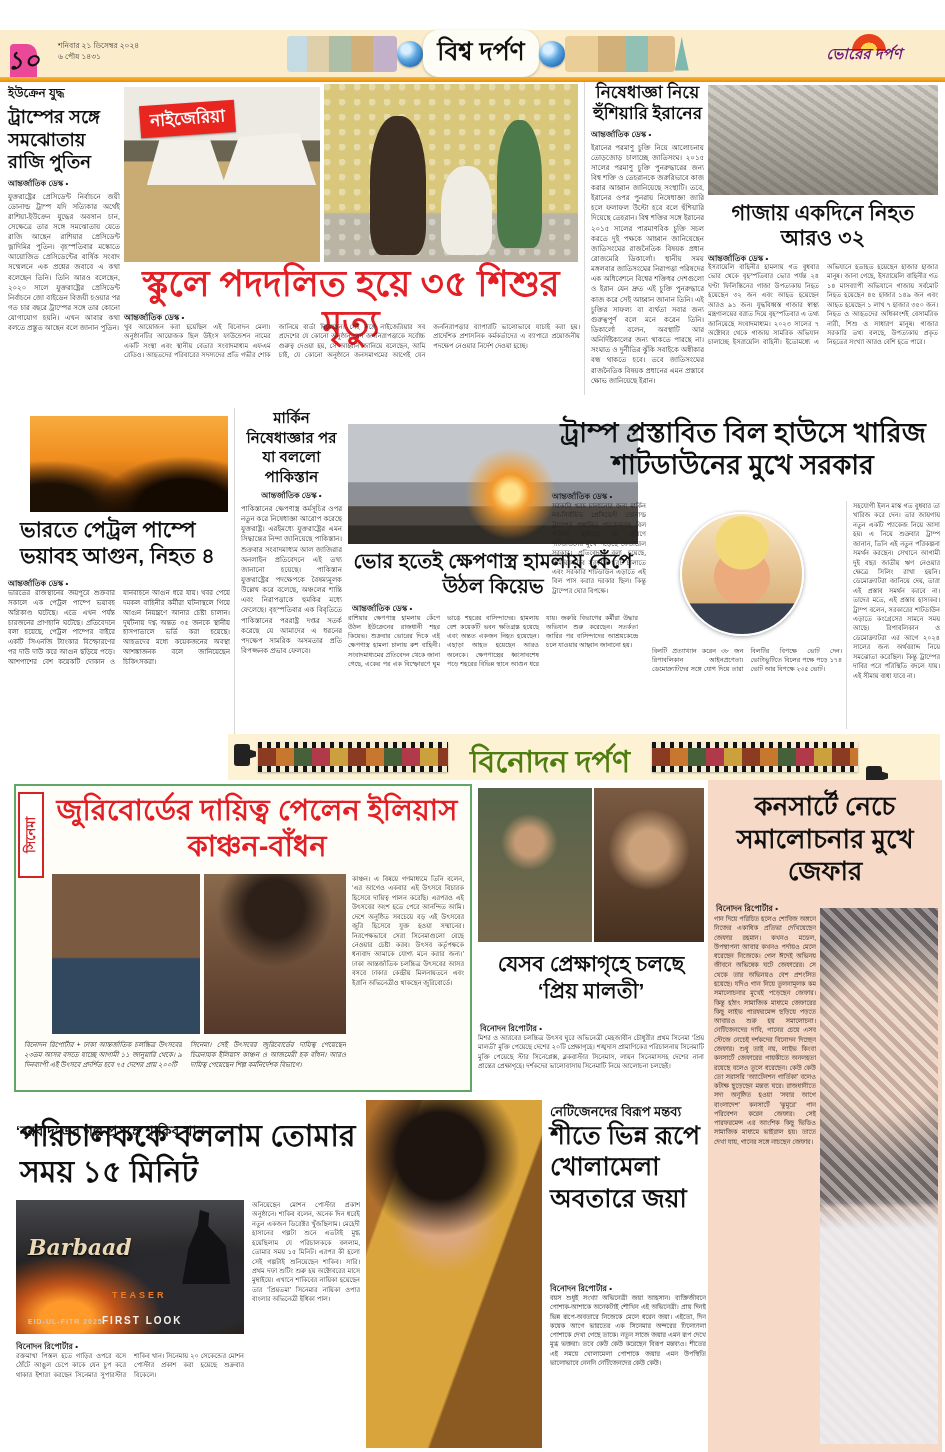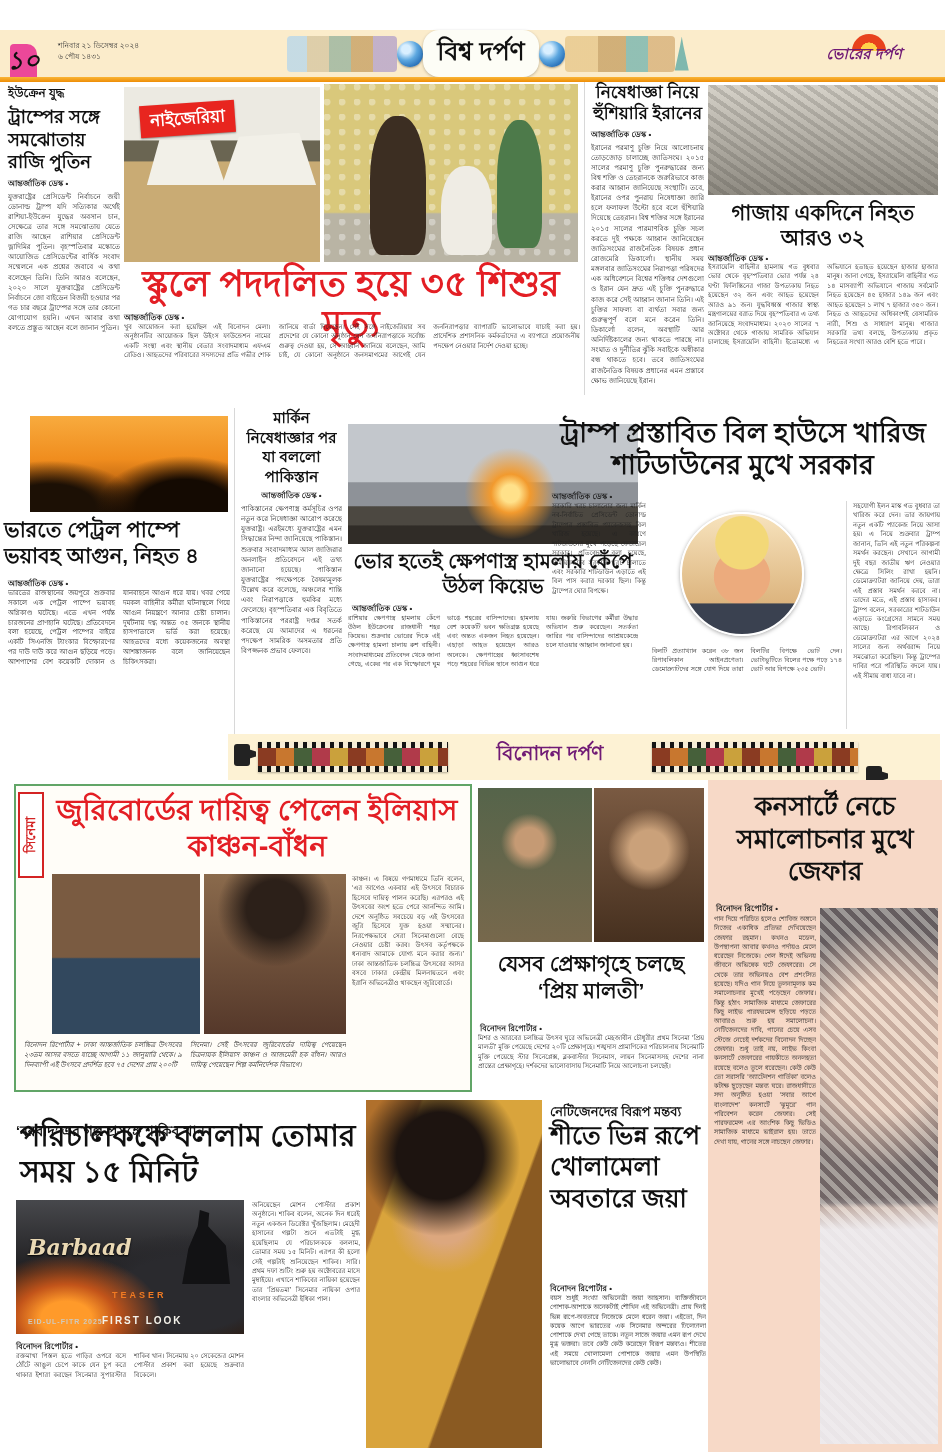--- a/index.html
+++ b/index.html
@@ -66,21 +66,21 @@
      background-image:
       repeating-linear-gradient(90deg,#151515 0 4px,#f5ecd6 4px 9px),
       repeating-linear-gradient(90deg,#151515 0 4px,#f5ecd6 4px 9px),
       repeating-linear-gradient(90deg,#8a3b22 0 18px,#c8772f 18px 36px,#46603a 36px 54px,#b03a4a 54px 72px,#caa13c 72px 90px);
      background-size:100% 6px,100% 6px,100% 100%;
      background-position:top,bottom,center;background-repeat:repeat-x,repeat-x,no-repeat;
      box-shadow:0 1px 2px rgba(0,0,0,.3);}
   .cam{width:16px;height:22px;background:#222;border-radius:3px;position:relative;}
   .cam::after{content:"";position:absolute;right:-6px;top:5px;width:8px;height:10px;background:#222;
      clip-path:polygon(0 0,100% 25%,100% 75%,0 100%);}
-  .divider-label{font-size:20px;font-weight:800;color:#701a75;white-space:nowrap;}
+  .divider-label{font-size:30px;font-weight:800;color:#4d7c0f;white-space:nowrap;}
   .greenbox{border:2px solid #61a567;background:#fffdf8;}
   .cinema-tab{border:2px solid #d42323;color:#d42323;background:#fff;writing-mode:vertical-rl;
      transform:rotate(180deg);font-size:13px;font-weight:800;display:flex;align-items:center;justify-content:center;}
   .ph-man{background:linear-gradient(#7a5b41 0 52%,#32485e 53% 100%);}
   .ph-woman{background:radial-gradient(circle at 50% 22%,#2c2019 0 20%,transparent 40%),linear-gradient(#8a6a4c,#55382a);}
   .ph-maloti1{background:radial-gradient(circle at 45% 35%,#c59a74 0 12%,transparent 24%),linear-gradient(#55644a,#77684c);}
   .ph-maloti2{background:radial-gradient(circle at 50% 40%,#caa17a 0 18%,transparent 38%),linear-gradient(#7a5a42,#46301f);}
   .pinkpanel{background:#f7d9c7;}
   .ph-jefar{background:
      linear-gradient(transparent 0 54%,rgba(240,238,242,.9) 60% 100%),
@@ -154,21 +154,21 @@
     <div class="by" style="margin-top:3px;">আন্তর্জাতিক ডেস্ক •</div>
     <div class="bd" style="height:252px;margin-top:2px;">ইরানের পরমাণু চুক্তি নিয়ে আলোচনায় তোড়জোড় চালাচ্ছে জাতিসংঘ। ২০১৫ সালের পরমাণু চুক্তি পুনরুদ্ধারের জন্য বিশ্ব শক্তি ও তেহরানকে জরুরিভাবে কাজ করার আহ্বান জানিয়েছে সংস্থাটি। তবে, ইরানের ওপর পুনরায় নিষেধাজ্ঞা জারি হলে ফলাফল উল্টো হবে বলে হুঁশিয়ারি দিয়েছে তেহরান। বিশ্ব শক্তির সঙ্গে ইরানের ২০১৫ সালের পারমাণবিক চুক্তি সচল করতে দুই পক্ষকে আহ্বান জানিয়েছেন জাতিসংঘের রাজনৈতিক বিষয়ক প্রধান রোজমেরি ডিকার্লো। স্থানীয় সময় মঙ্গলবার জাতিসংঘের নিরাপত্তা পরিষদের এক অধিবেশনে বিশ্বের শক্তিধর দেশগুলো ও ইরান যেন দ্রুত এই চুক্তি পুনরুদ্ধারে কাজ করে সেই আহ্বান জানান তিনি। এই চুক্তির সাফল্য বা ব্যর্থতা সবার জন্য গুরুত্বপূর্ণ বলে মনে করেন তিনি। ডিকার্লো বলেন, অবস্থাটি আর অনির্দিষ্টকালের জন্য থাকতে পারছে না। সংঘাত ও দুর্নীতির ঝুঁকি সবাইকে অস্বীকার বন্ধ থাকতে হবে। তবে জাতিসংঘের রাজনৈতিক বিষয়ক প্রধানের এমন প্রস্তাবে ক্ষোভ জানিয়েছে ইরান।</div>
   </div>
 
   <div class="abs ph ph-rubble" style="left:708px;top:85px;width:230px;height:110px;"></div>
   <div class="abs hl" style="left:708px;top:200px;width:230px;font-size:21px;line-height:1.2;text-align:center;">গাজায় একদিনে নিহত আরও ৩২</div>
   <div class="abs by" style="left:708px;top:252px;">আন্তর্জাতিক ডেস্ক •</div>
   <div class="abs bd" style="left:708px;top:262px;width:230px;height:146px;column-count:2;column-gap:8px;font-size:6.5px;">ইসরায়েলি বাহিনীর হামলায় গত বুধবার ভোর থেকে বৃহস্পতিবার ভোর পর্যন্ত ২৪ ঘণ্টা ফিলিস্তিনের গাজা উপত্যকায় নিহত হয়েছেন ৩২ জন এবং আহত হয়েছেন আরও ৯১ জন। যুদ্ধবিধ্বস্ত গাজার স্বাস্থ্য মন্ত্রণালয়ের বরাত দিয়ে বৃহস্পতিবার এ তথ্য জানিয়েছে সংবাদমাধ্যম। ২০২৩ সালের ৭ অক্টোবর থেকে গাজায় সামরিক অভিযান চালাচ্ছে ইসরায়েলি বাহিনী। ইতোমধ্যে এ অভিযানে হতাহত হয়েছেন হাজার হাজার মানুষ। জানা গেছে, ইসরায়েলি বাহিনীর গত ১৪ মাসব্যাপী অভিযানে গাজায় সর্বমোট নিহত হয়েছেন ৪৫ হাজার ১৪৯ জন এবং আহত হয়েছেন ১ লাখ ৭ হাজার ৩৫০ জন। নিহত ও আহতদের অধিকাংশই বেসামরিক নারী, শিশু ও সাধারণ মানুষ। গাজার সরকারি তথ্য বলছে, উপত্যকায় প্রকৃত নিহতের সংখ্যা আরও বেশি হতে পারে।</div>
 
   <div class="abs ph ph-fire" style="left:30px;top:416px;width:198px;height:96px;"></div>
-  <div class="abs hl" style="left:4px;top:517px;width:222px;font-size:21px;line-height:1.25;">ভারতে পেট্রল পাম্পে ভয়াবহ আগুন, নিহত ৪</div>
+  <div class="abs hl" style="left:20px;top:517px;width:222px;font-size:21px;line-height:1.25;">ভারতে পেট্রল পাম্পে ভয়াবহ আগুন, নিহত ৪</div>
   <div class="abs by" style="left:8px;top:577px;">আন্তর্জাতিক ডেস্ক •</div>
   <div class="abs bd" style="left:8px;top:588px;width:222px;height:142px;column-count:2;column-gap:8px;font-size:6.8px;">ভারতের রাজস্থানের জয়পুরে শুক্রবার সকালে এক পেট্রল পাম্পে ভয়াবহ অগ্নিকাণ্ড ঘটেছে। এতে এখন পর্যন্ত চারজনের প্রাণহানি ঘটেছে। প্রতিবেদনে বলা হয়েছে, পেট্রল পাম্পের বাইরে একটি সিএনজি ট্যাংকার বিস্ফোরণের পর দাউ দাউ করে আগুন ছড়িয়ে পড়ে। আশপাশের বেশ কয়েকটি দোকান ও যানবাহনে আগুন ধরে যায়। খবর পেয়ে দমকল বাহিনীর কর্মীরা ঘটনাস্থলে গিয়ে আগুন নিয়ন্ত্রণে আনার চেষ্টা চালান। দুর্ঘটনায় দগ্ধ অন্তত ৩৫ জনকে স্থানীয় হাসপাতালে ভর্তি করা হয়েছে। আহতদের মধ্যে কয়েকজনের অবস্থা আশঙ্কাজনক বলে জানিয়েছেন চিকিৎসকরা।</div>
 
   <div class="abs colrule" style="left:234px;top:408px;width:108px;">
     <div class="hl" style="font-size:15px;line-height:1.3;text-align:center;">মার্কিন নিষেধাজ্ঞার পর যা বললো পাকিস্তান</div>
     <div class="by" style="margin-top:3px;text-align:center;">আন্তর্জাতিক ডেস্ক •</div>
     <div class="bd" style="height:250px;margin-top:2px;">পাকিস্তানের ক্ষেপণাস্ত্র কর্মসূচির ওপর নতুন করে নিষেধাজ্ঞা আরোপ করেছে যুক্তরাষ্ট্র। এরইমধ্যে যুক্তরাষ্ট্রের এমন সিদ্ধান্তের নিন্দা জানিয়েছে পাকিস্তান। শুক্রবার সংবাদমাধ্যম আল জাজিরার অনলাইন প্রতিবেদনে এই তথ্য জানানো হয়েছে। পাকিস্তান যুক্তরাষ্ট্রের পদক্ষেপকে বৈষম্যমূলক উল্লেখ করে বলেছে, অঞ্চলের শান্তি এবং নিরাপত্তাকে হুমকির মধ্যে ফেলেছে। বৃহস্পতিবার এক বিবৃতিতে পাকিস্তানের পররাষ্ট্র দপ্তর সতর্ক করেছে যে আমাদের এ ধরনের পদক্ষেপ সামরিক অসমতার প্রতি বিপজ্জনক প্রভাব ফেলবে।</div>
   </div>
 
   <div class="abs ph ph-kyiv" style="left:348px;top:424px;width:290px;height:120px;"></div>

